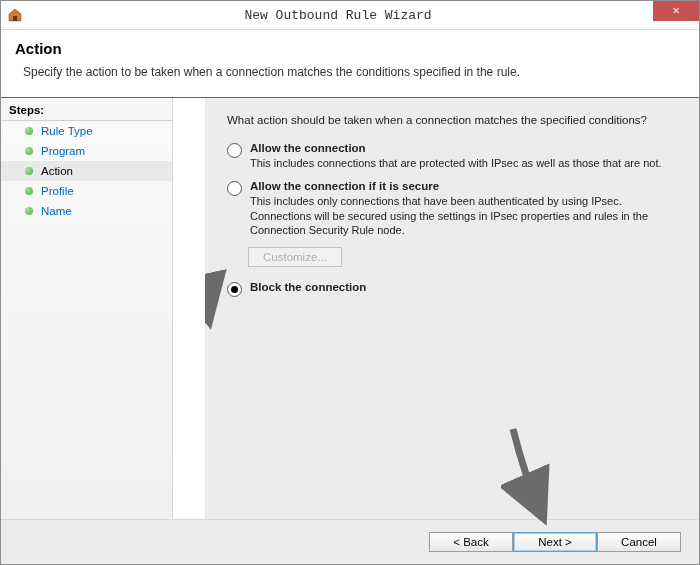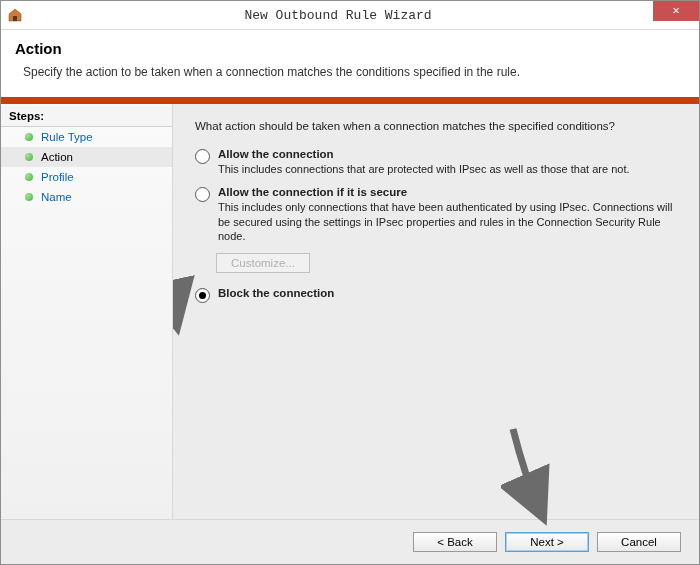--- a/index.html
+++ b/index.html
@@ -68,22 +68,23 @@
   }
   .header p {
     margin: 8px;
     font-size: 12px;
     color: #333;
   }
   
   .body {
     flex: 1;
     display: flex;
-    border-top: 7px solid #c2410c;
+    border-top: 1px solid #c2410c;
     min-height:0;
+    gap:32px;
   }
   .sidebar {
     width: 172px;
     background: linear-gradient(#fafafa,#f0f0f0);
     border-right: 1px solid #d8d8d8;
     font-size: 11.5px;
     box-sizing: border-box;
     padding-top:2px;
   }
   .steps-title {
@@ -181,21 +182,21 @@
   }
   
   .footer {
     height: 44px;
     border-top: 1px solid #d8d8d8;
     background:#ececec;
     display:flex;
     align-items:center;
     justify-content:flex-end;
     padding-right:18px;
-    gap:8px;
+    gap:0;
   }
   
   .arrow {
     position:absolute;
     pointer-events:none;
   }
 </style>
 </head>
 <body>
 
@@ -221,20 +222,24 @@
 
   <div class="body">
 
     <div class="sidebar">
       <div class="steps-title">Steps:</div>
 
       <div class="step">
         <span class="bullet"></span>
         <span>Rule Type</span>
       </div>
+      <div class="step">
+        <span class="bullet"></span>
+        <span>Program</span>
+      </div>
       <div class="step current">
         <span class="bullet"></span>
         <span>Action</span>
       </div>
       <div class="step">
         <span class="bullet"></span>
         <span>Profile</span>
       </div>
       <div class="step">
         <span class="bullet"></span>

